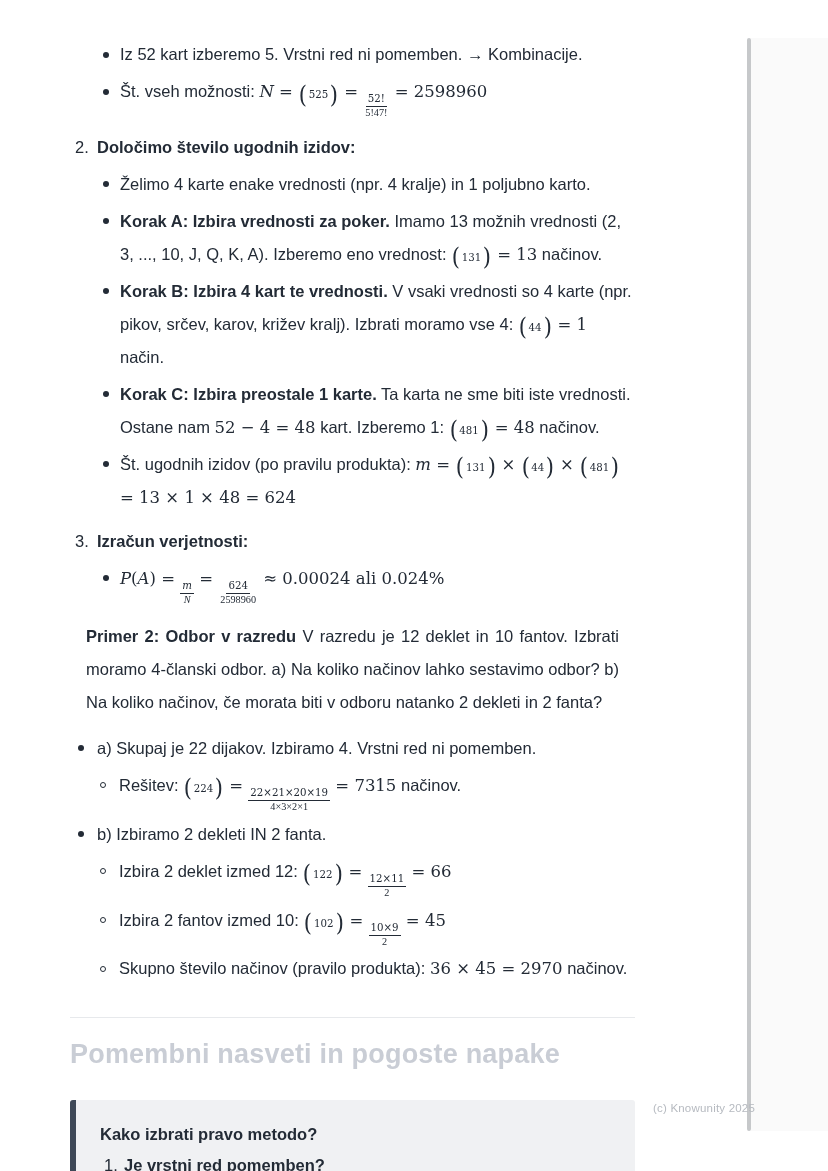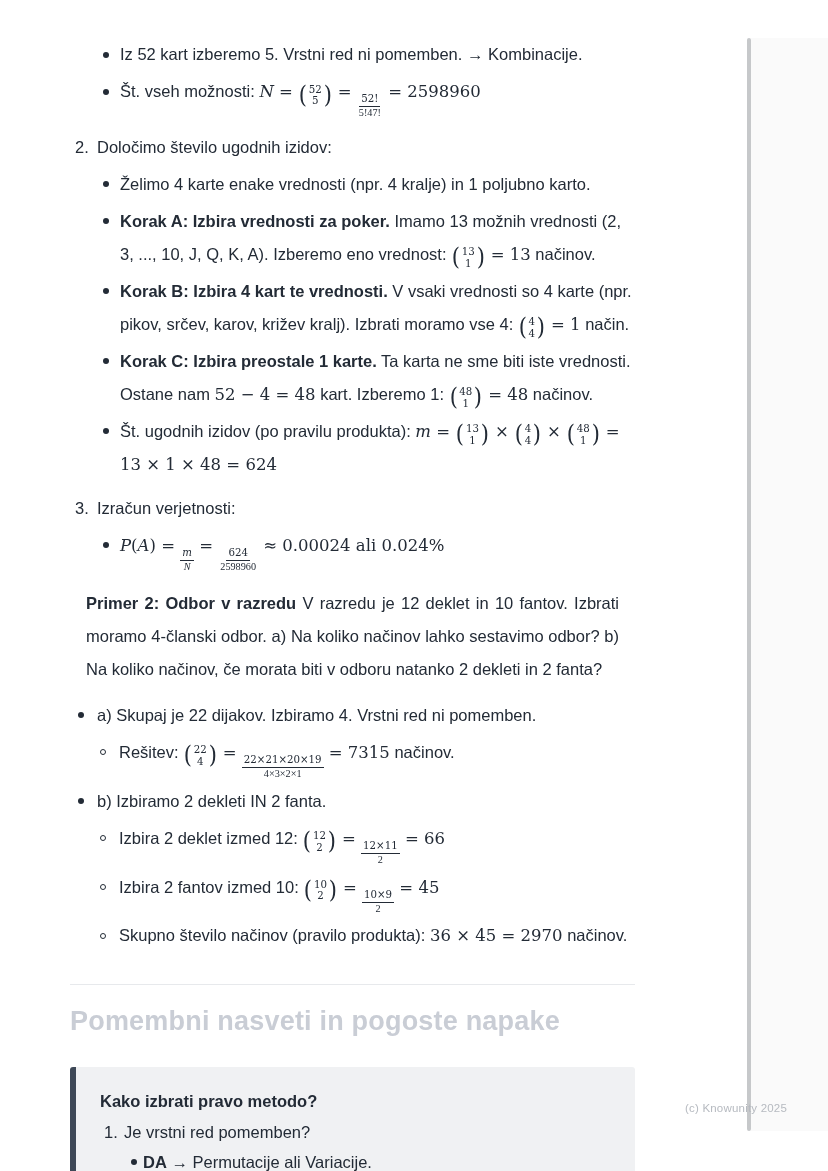--- a/index.html
+++ b/index.html
@@ -20,21 +20,21 @@
   .mk.circle{width:6px;height:6px;border-radius:50%;border:1.5px solid var(--text);box-sizing:border-box;background:transparent;}
   .list.inner > .li{padding-left:50px;}
   .list.inner > .li > .mk{left:33px;}
   .list.outer > .li{padding-left:27px;}
   .list.outer > .li > .mk{left:8px;}
   .list.sub  > .li{padding-left:22px;}
   .list.sub  > .li > .mk{left:3px;}
   
   .nrow{position:relative;padding-left:27px;margin:11px 0 4px;}
   .num{position:absolute;left:5px;font-weight:400;}
-  .ntitle{font-weight:400;}
+  .ntitle{font-weight:700;}
   
   .para{margin:13px 16px;}
   .justify{text-align:justify;}
   
   .divider{height:0;border-top:1px solid var(--divider);margin:32px 0 0;}
   .h2{font-size:27px;line-height:32px;font-weight:700;color:var(--muted_heading);margin:20px 0 0;letter-spacing:.2px;}
   
   .callout{
     margin-top:30px;background:var(--box_bg);
     border-left:6px solid var(--box_border);border-radius:3px;
@@ -44,28 +44,28 @@
   .callout .nrow{margin:3px 0 2px;padding-left:24px;}
   .callout .num{left:4px;}
   .callout .list.inner > .li{padding-left:43px;margin:2px 0;}
   .callout .list.inner > .li > .mk{left:31px;top:11px;}
   
   .math{font-family:"DejaVu Serif",serif;}
   .mt{font-family:"DejaVu Serif",serif;}
   .mi{font-style:italic;}
   .bin{display:inline-flex;align-items:center;vertical-align:-0.34em;line-height:1;}
   .bin .par{font-size:1.5em;transform:scaleX(.85);font-style:normal;}
-  .bin .stk{display:inline-flex;flex-direction:column;align-items:center;font-size:.62em;line-height:1.12;padding:0 1px;font-style:normal;}
+  .bin .stk{display:inline-flex;flex-direction:row;align-items:center;font-size:.62em;line-height:1.12;padding:0 1px;font-style:normal;}
   .fr{display:inline-flex;flex-direction:column;align-items:center;vertical-align:-0.52em;font-size:.62em;line-height:1.25;text-align:center;}
   .fr .nu{border-bottom:1px solid currentColor;padding:0 2px;}
   .fr .de{padding:0 2px;font-family:Liberation Serif, serif;}
   
   .gutter{position:absolute;left:751px;top:38px;width:77px;height:1093px;background:var(--gutter_bg);}
   .scrollbar{position:absolute;left:747px;top:38px;width:4px;height:1093px;background:var(--scrollbar);border-radius:2px;}
-  .watermark{position:absolute;left:685px;top:1101px;font-size:11.5px;line-height:14px;color:var(--watermark);z-index:5;letter-spacing:.2px;}
+  .watermark{position:absolute;left:653px;top:1101px;font-size:11.5px;line-height:14px;color:var(--watermark);z-index:5;letter-spacing:.2px;}
 </style>
 </head>
 <body>
 
 <div class="page">
   <div class="doc" id="doc">
       <div class="list disc inner">
         <div class="li">
           <span class="mk disc"></span>
           <div class="ct"><span>Iz 52 kart izberemo 5. Vrstni red ni pomemben. → Kombinacije.</span></div>

